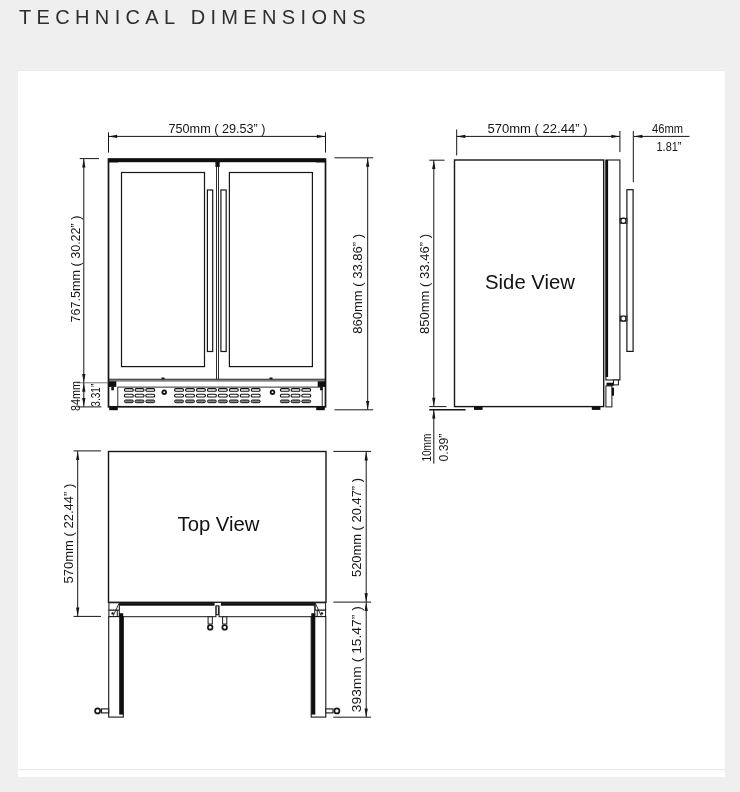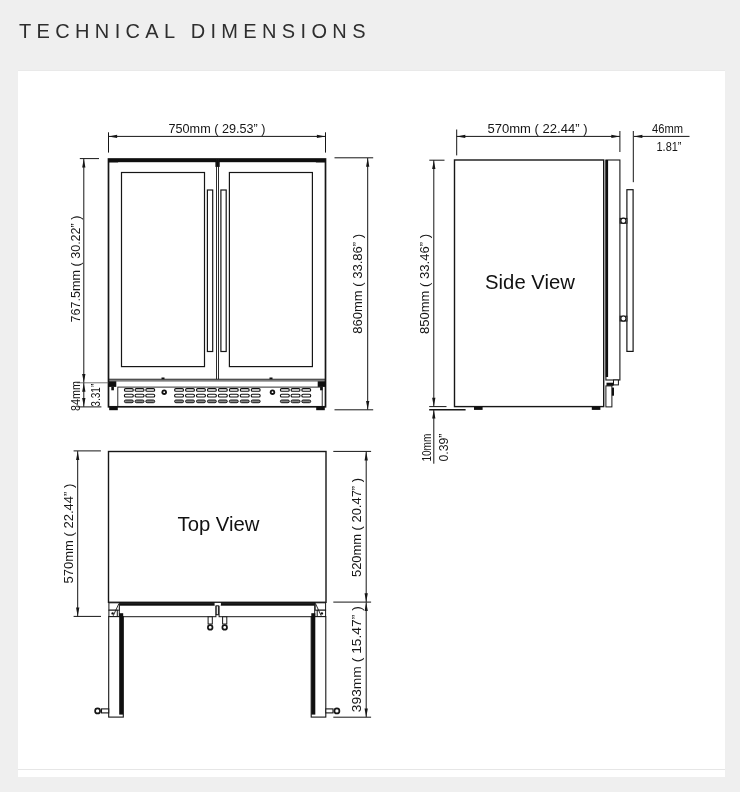--- a/index.html
+++ b/index.html
@@ -1,16 +1,16 @@
 <!DOCTYPE html>
 <html><head>
 <meta charset="utf-8">
 <style>
 html,body{margin:0;padding:0;width:740px;height:792px;background:#efefef;overflow:hidden;font-family:"Liberation Sans",sans-serif;}
-.title{position:absolute;left:19px;top:20px;font-size:20px;letter-spacing:5.35px;color:#2e2e2e;}
+.title{position:absolute;left:19px;top:6px;font-size:20px;letter-spacing:5.35px;color:#2e2e2e;}
 .card{position:absolute;left:18px;top:70px;width:707px;height:707px;background:#ffffff;border-top:1px solid #e9e9e9;box-sizing:border-box;}
 .sep{position:absolute;left:18px;top:769px;width:707px;height:1px;background:#e6e6e6;}
 svg{position:absolute;left:0;top:0;}
 .d{font-family:"Liberation Sans",sans-serif;fill:#161616;}
 </style>
 </head>
 <body>
 
 <div class="title">TECHNICAL DIMENSIONS</div>
 

